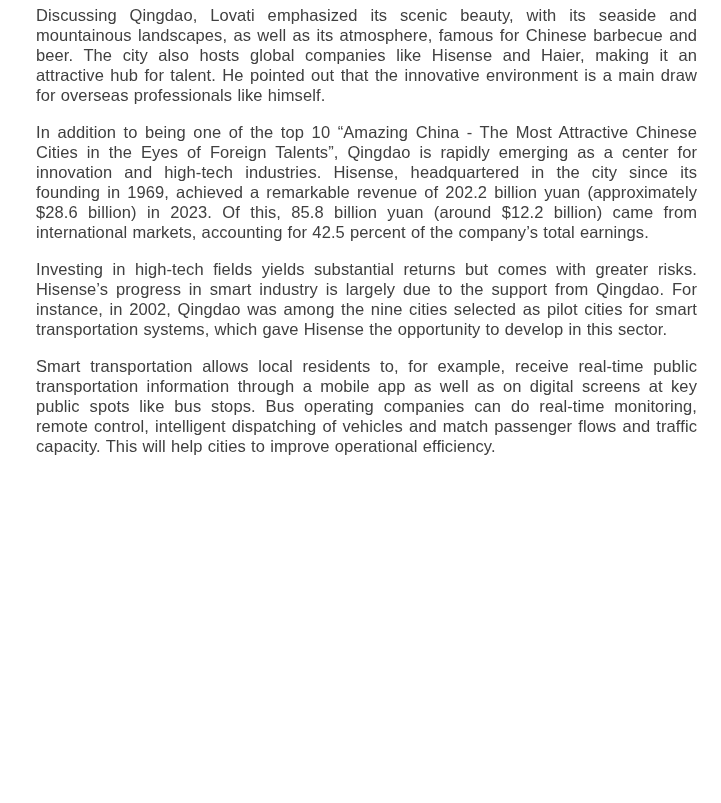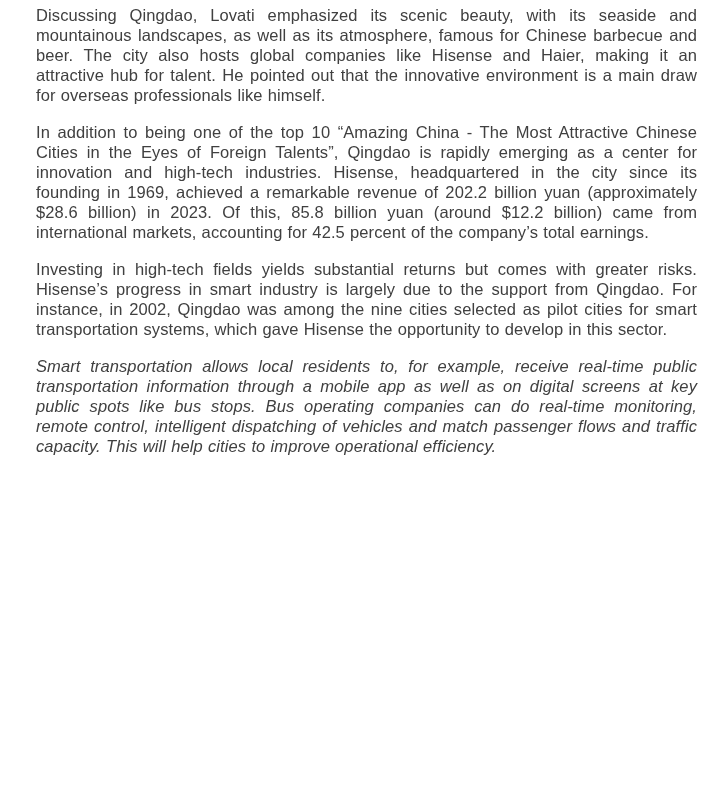--- a/index.html
+++ b/index.html
@@ -22,21 +22,20 @@
   .para {
     margin: 0 0 17px 0;
     font-size: 16.5px;
     line-height: 20px;
     text-align: justify;
     letter-spacing: 0.1px;
     word-spacing: 0.5px;
   }
   .para:last-child {
     margin-bottom: 8px;
-    font-style: italic;
   }
 </style>
 </head>
 <body>
 
 <main class="article">
   <p class="para">Discussing Qingdao, Lovati emphasized its scenic beauty, with its seaside and mountainous landscapes, as well as its atmosphere, famous for Chinese barbecue and beer. The city also hosts global companies like Hisense and Haier, making it an attractive hub for talent. He pointed out that the innovative environment is a main draw for overseas professionals like himself.</p>
   <p class="para">In addition to being one of the top 10 “Amazing China - The Most Attractive Chinese Cities in the Eyes of Foreign Talents”, Qingdao is rapidly emerging as a center for innovation and high-tech industries. Hisense, headquartered in the city since its founding in 1969, achieved a remarkable revenue of 202.2 billion yuan (approximately $28.6 billion) in 2023. Of this, 85.8 billion yuan (around $12.2 billion) came from international markets, accounting for 42.5 percent of the company’s total earnings.</p>
   <p class="para">Investing in high-tech fields yields substantial returns but comes with greater risks. Hisense’s progress in smart industry is largely due to the support from Qingdao. For instance, in 2002, Qingdao was among the nine cities selected as pilot cities for smart transportation systems, which gave Hisense the opportunity to develop in this sector.</p>
   <p class="para">Smart transportation allows local residents to, for example, receive real-time public transportation information through a mobile app as well as on digital screens at key public spots like bus stops. Bus operating companies can do real-time monitoring, remote control, intelligent dispatching of vehicles and match passenger flows and traffic capacity. This will help cities to improve operational efficiency.</p>

